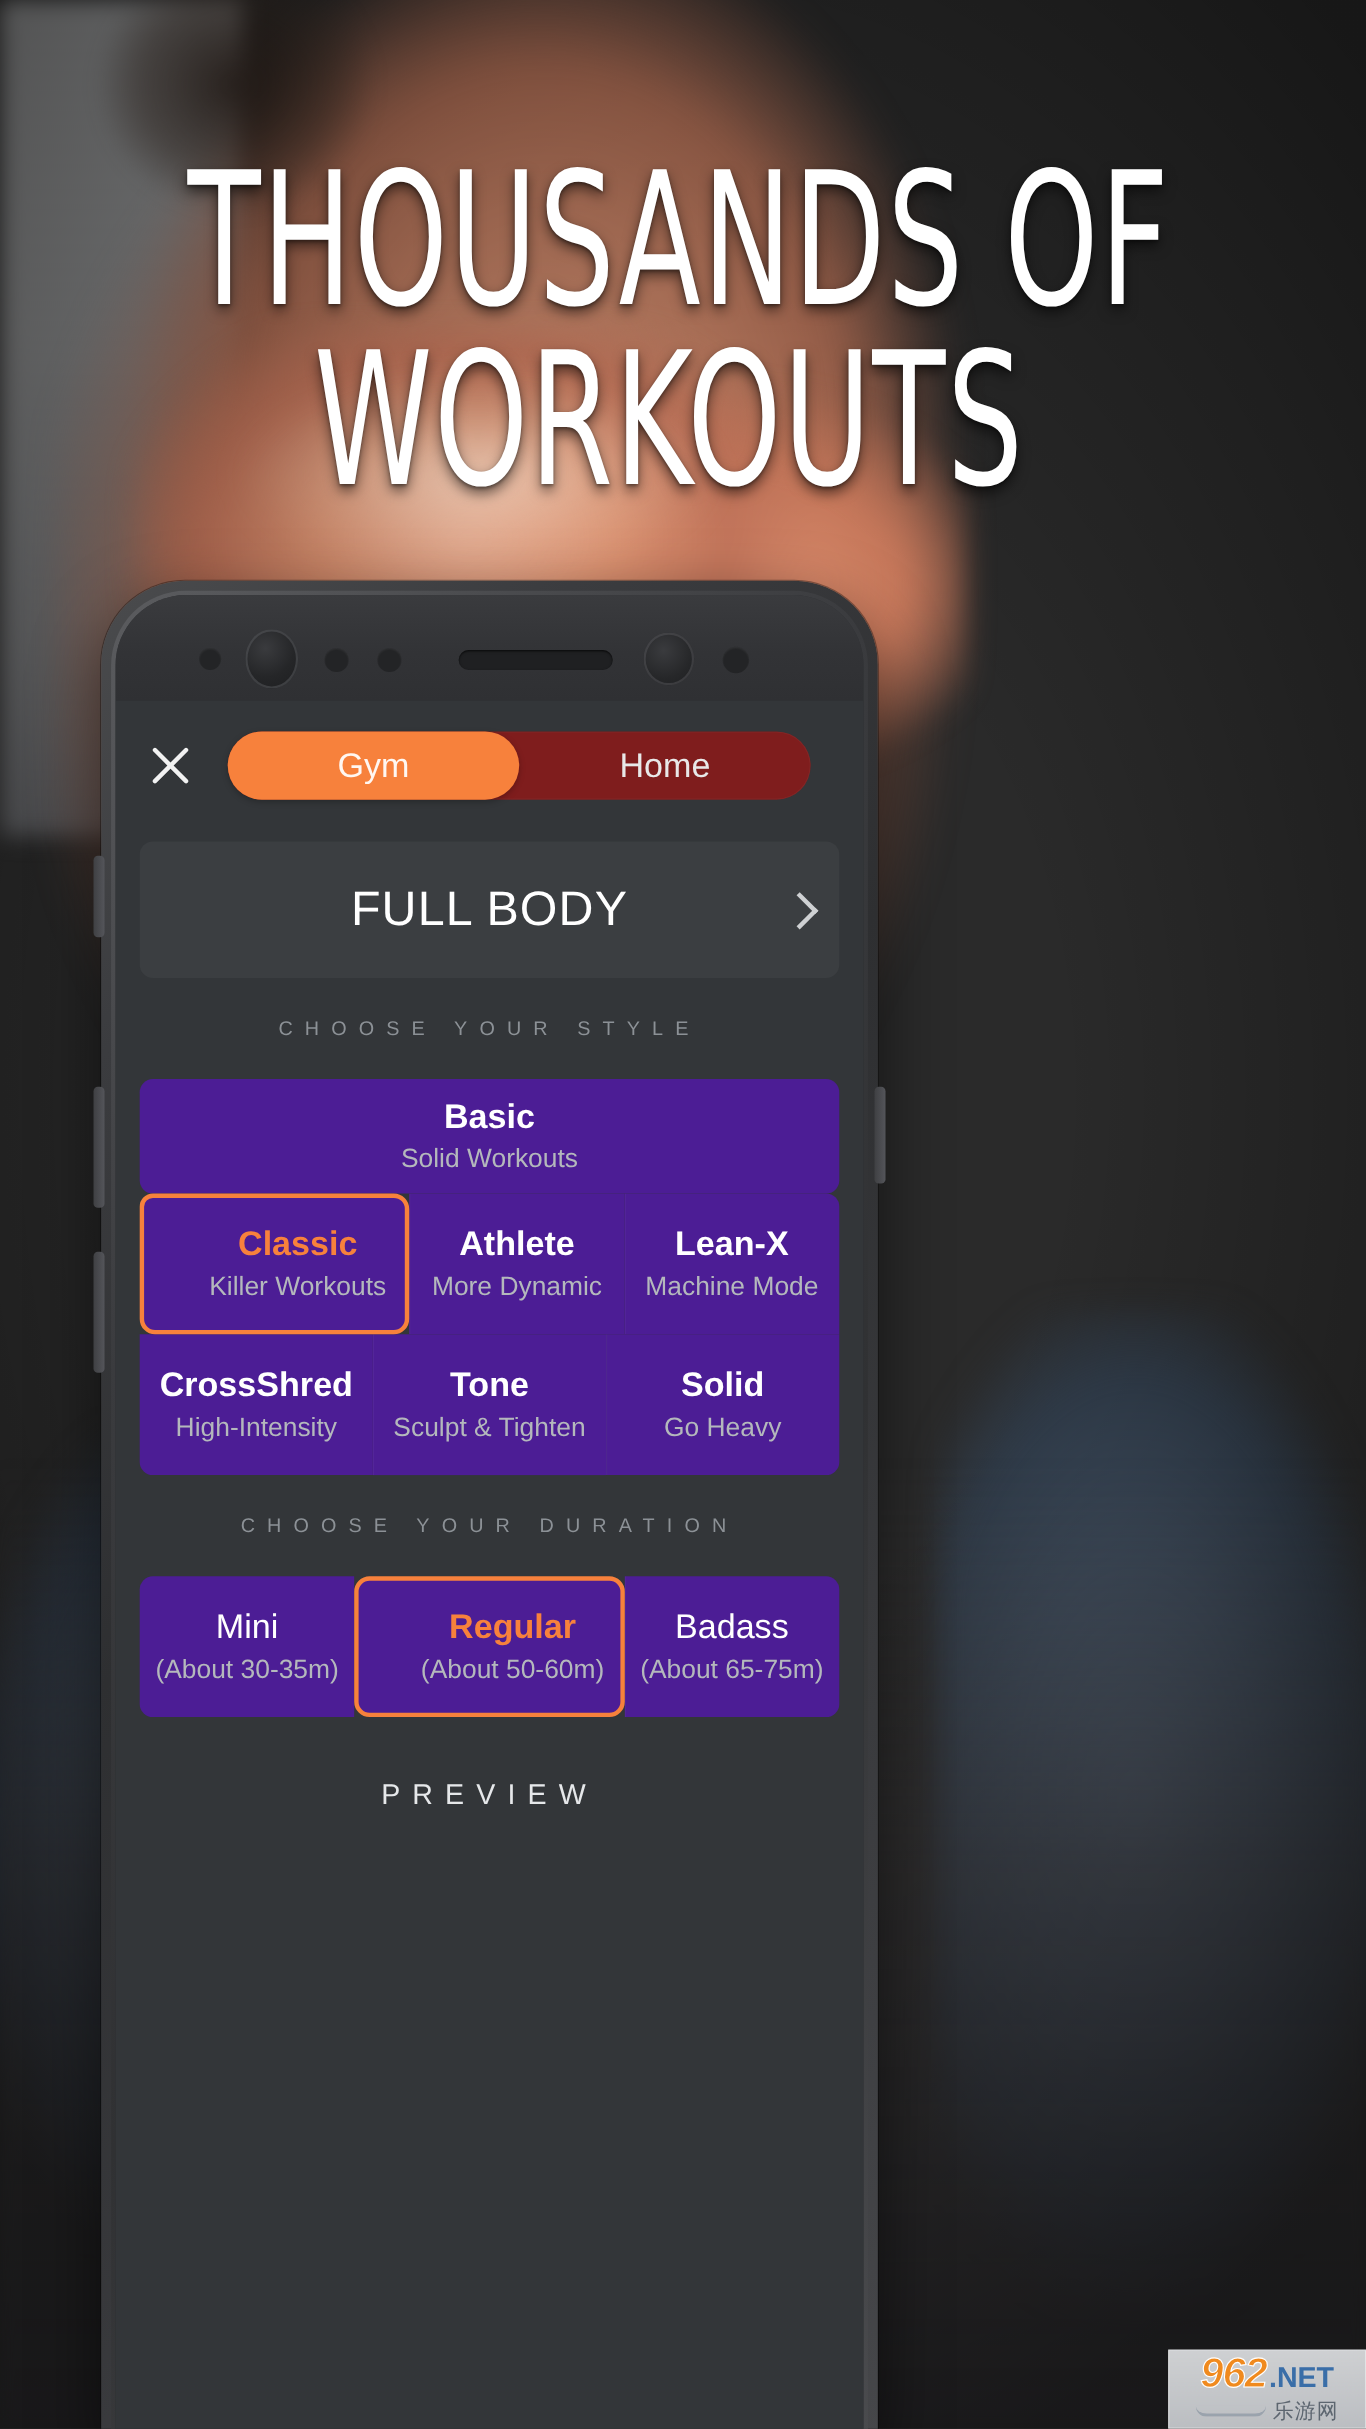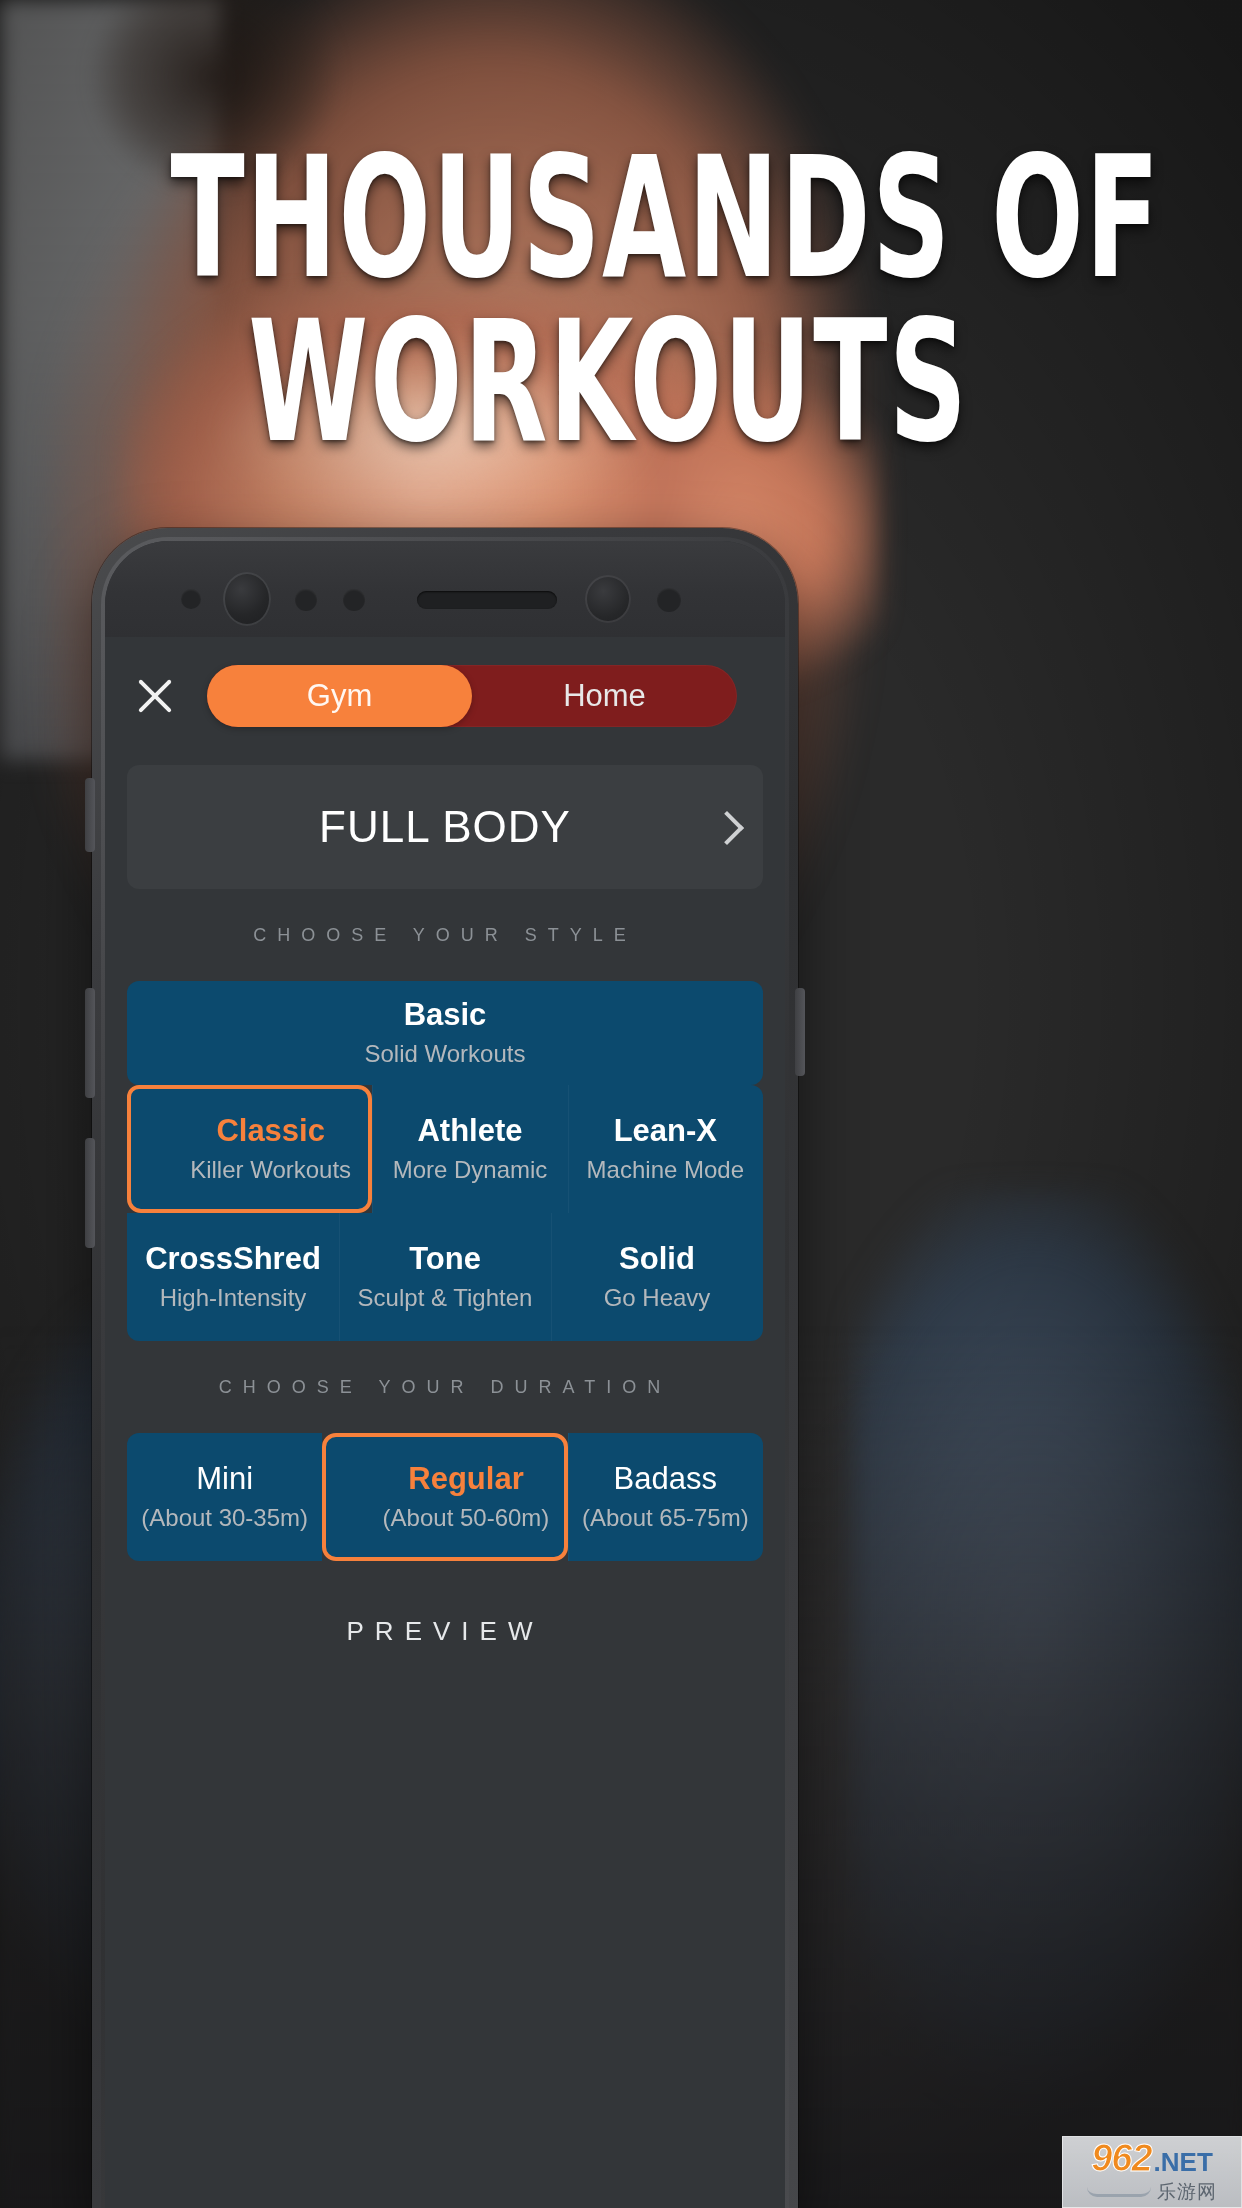--- a/index.html
+++ b/index.html
@@ -73,21 +73,21 @@
     position:absolute; inset:0;
     background:radial-gradient(ellipse 900px 1300px at 50% 45%, rgba(0,0,0,0) 38%, rgba(0,0,0,0.28) 78%, rgba(0,0,0,0.45) 100%);
   }
 
   
   #headline {
     position:absolute; left:0; top:140px; width:1217px;
     text-align:center; z-index:6;
     color:#ffffff;
     font-family:"Liberation Sans Narrow","DejaVu Sans Condensed","Liberation Sans",sans-serif;
-    font-weight:bold;
+    font-weight:normal;
     text-shadow:0 6px 14px rgba(0,0,0,0.55), 0 2px 4px rgba(0,0,0,0.4);
   }
   .hl-line { display:block; line-height:0.93; transform:scaleX(0.72); transform-origin:center; white-space:nowrap; }
   .hl1 { font-size:168px; letter-spacing:2px; }
   .hl2 { font-size:168px; letter-spacing:2px; margin-top:8px; }
 
   
   #phone {
     position:absolute; left:92px; top:528px;
     width:706px; height:1690px;
@@ -188,21 +188,21 @@
   .sect {
     height:92px; display:flex; align-items:center; justify-content:center;
     font-size:18px; color:#8c9196; letter-spacing:11px;
   }
 
   
   .grid { margin:0 22px; border-radius:12px; overflow:visible; }
   .grow { display:flex; }
   .cell {
     flex:1 1 0; height:128px;
-    background:#0c4a6e;
+    background:#4c1d95;
     display:flex; flex-direction:column; align-items:center; justify-content:center;
     cursor:pointer; position:relative;
   }
   .cell + .cell { box-shadow:inset 1px 0 0 rgba(255,255,255,0.045); }
   .c-title { font-size:31px; color:#ffffff; font-weight:bold; line-height:1.1; }
   .c-title.plain { font-weight:normal; }
   .c-sub { font-size:24px; color:#b4b8bc; margin-top:7px; }
   .cell.selected { border:4px solid #f7813c; border-radius:14px; box-shadow:none; z-index:2;padding-left:42px; }
   .cell.selected .c-title { color:#f7813c; }
 

